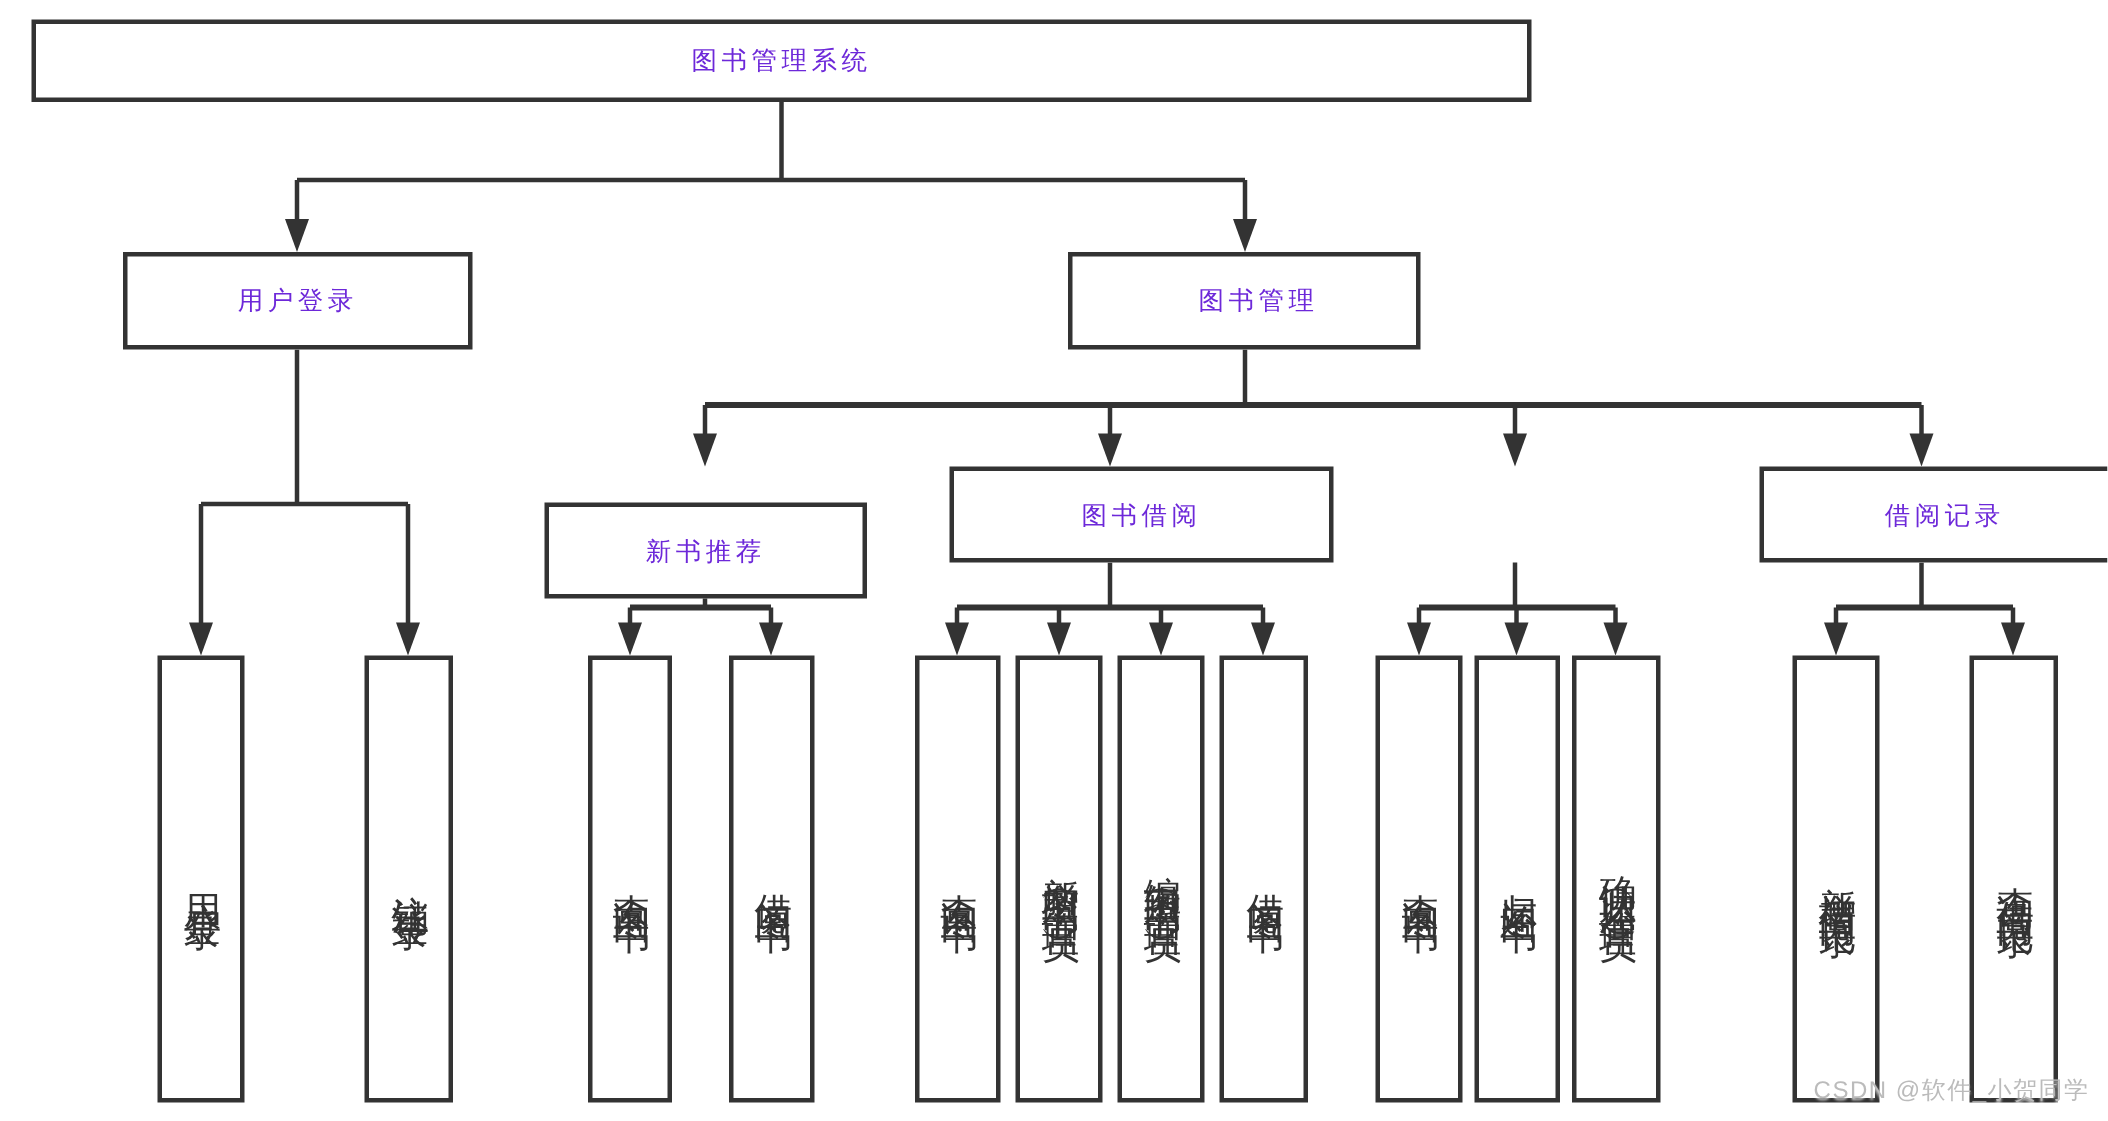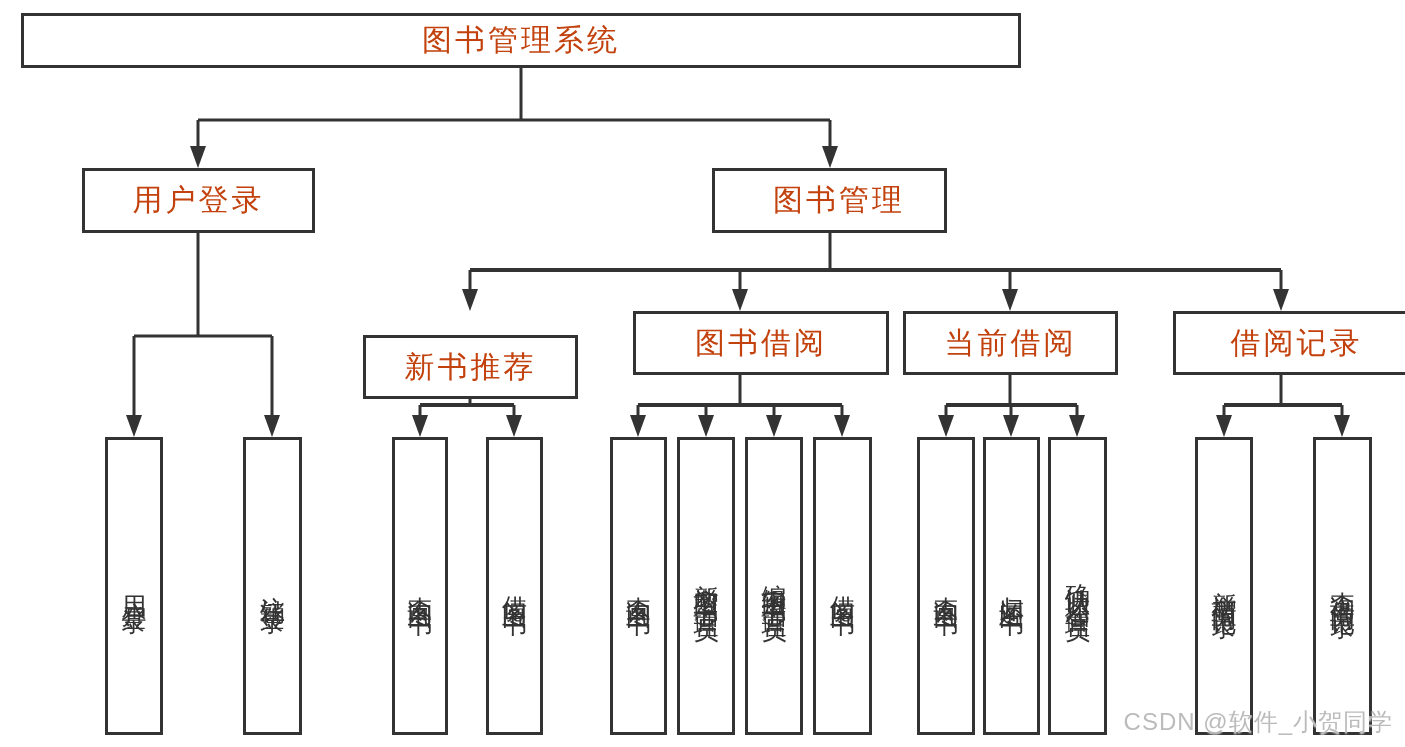--- a/index.html
+++ b/index.html
@@ -26,24 +26,24 @@
     position: absolute;
     box-sizing: border-box;
     border: 3px solid #333333;
     background: #ffffff;
     display: flex;
     align-items: center;
     justify-content: center;
     color: #333333;
   }
   .node.hbox .label {
-    font-size: 30px;
+    font-size: 17px;
     letter-spacing: 3px;
     white-space: nowrap;
-    color: #c2410c;
+    color: #6d28d9;
   }
   .node.leaf .label {
     writing-mode: vertical-rl;
     font-size: 25px;
     letter-spacing: 5px;
     line-height: 1;
     color: #333333;
   }
   
   .n-root            { left: 21px;  top: 13px;  width: 1000px; height: 55px; }
@@ -67,21 +67,21 @@
   .n-cb0 { left: 917px;  top: 437px; width: 58px; height: 298px; }
   .n-cb1 { left: 983px;  top: 437px; width: 57px; height: 298px; }
   .n-cb2 { left: 1048px; top: 437px; width: 59px; height: 298px; }
   .n-br0 { left: 1195px; top: 437px; width: 58px; height: 298px; }
   .n-br1 { left: 1313px; top: 437px; width: 59px; height: 298px; }
 
   .watermark {
     position: absolute;
     right: 12px;
     bottom: 9px;
-    font-size: 24px;
+    font-size: 16px;
     color: #bbbbbb;
     letter-spacing: 1px;
     text-shadow: 0 1px 2px #ffffff;
     white-space: nowrap;
     margin-top: 48px;
   }
 </style>
 </head>
 <body>
 
@@ -173,23 +173,20 @@
   <div class="node hbox n-book-mgmt">
     <span class="label">图书管理</span>
   </div>
 
   <div class="node hbox n-new-book">
     <span class="label">新书推荐</span>
   </div>
   <div class="node hbox n-book-borrow">
     <span class="label">图书借阅</span>
   </div>
-  <div class="node hbox n-current-borrow">
-    <span class="label">当前借阅</span>
-  </div>
   <div class="node hbox n-borrow-record">
     <span class="label">借阅记录</span>
   </div>
 
   <div class="node leaf n-ul0">
     <span class="label">用户登录</span>
   </div>
   <div class="node leaf n-ul1">
     <span class="label">注销登录</span>
   </div>

